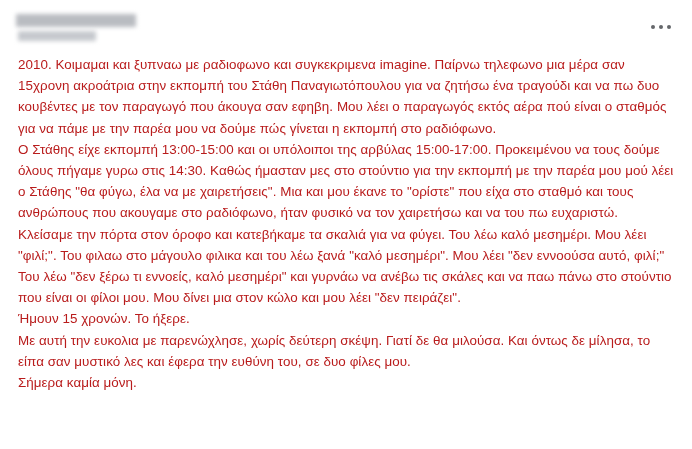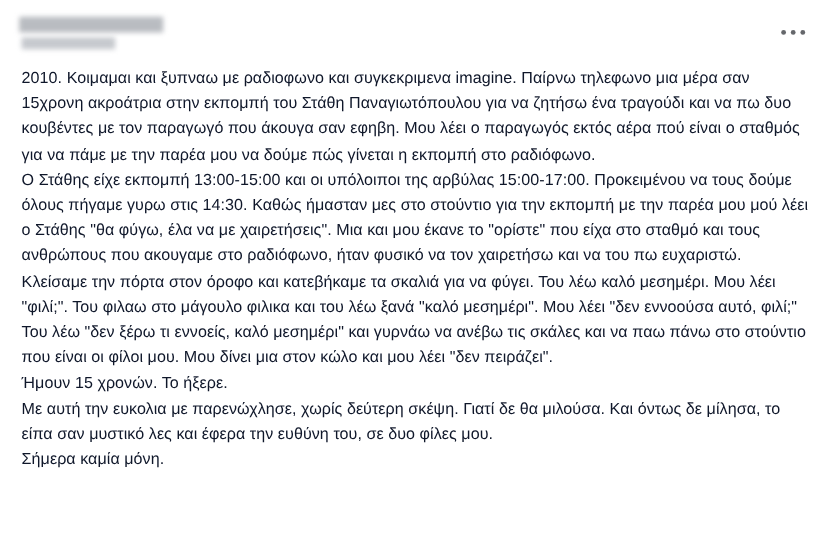--- a/index.html
+++ b/index.html
@@ -64,21 +64,21 @@
     border-radius: 50%;
     background: #65676b;
   }
   .post-body {
     padding: 2px 18px 0 18px;
     box-sizing: border-box;
   }
   .post-text {
     font-size: 13.4px;
     line-height: 21.2px;
-    color: #0f172a;
+    color: #b91c1c;
     white-space: pre-wrap;
     word-wrap: break-word;
     text-align: left;
     margin: 0;
     letter-spacing: 0.05px;
   }
 </style>
 </head>
 <body>
 

